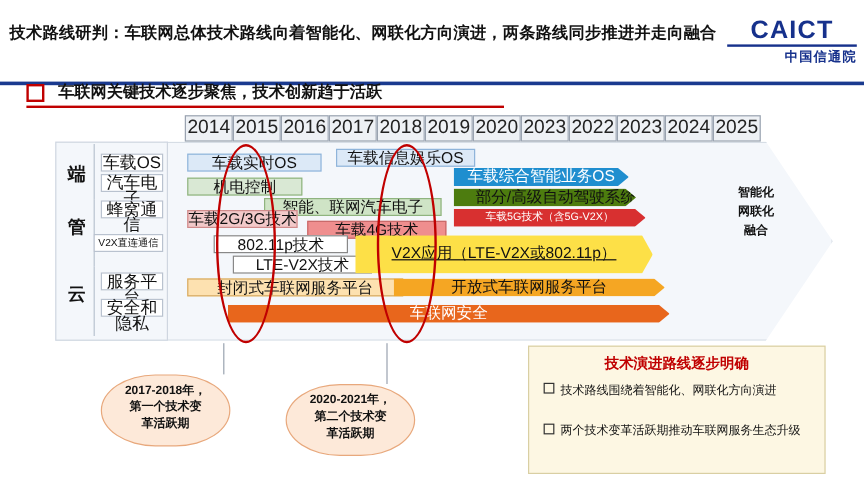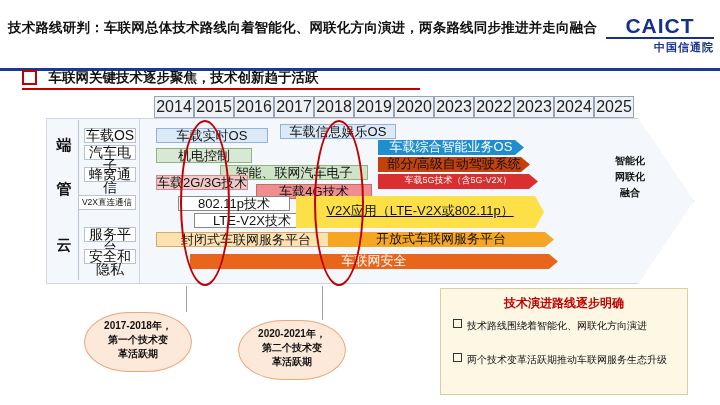--- a/index.html
+++ b/index.html
@@ -120,21 +120,21 @@
     <div class="lb" style="left:50px;top:99px;width:58px;font-size:8.5px;">V2X直连通信</div>
     <div class="lb" style="left:56px;top:131px;width:52px;">服务平台</div>
     <div class="lb" style="left:56px;top:153px;width:52px;">安全和隐私</div>
 
     <div class="bar" style="left:128px;top:32px;width:112px;background:#dce9f7;border-color:#8fb4da;">车载实时OS</div>
     <div class="bar" style="left:252px;top:28px;width:116px;background:#dce9f7;border-color:#8fb4da;">车载信息娱乐OS</div>
     <div class="bar arrow" style="left:350px;top:44px;width:146px;background:#1f8ecf;color:#fff;border:none;">车载综合智能业务OS</div>
 
     <div class="bar" style="left:128px;top:52px;width:96px;background:#d9e8d4;border-color:#8fb47f;">机电控制</div>
     <div class="bar" style="left:192px;top:69px;width:148px;background:#cfe4c6;border-color:#8fb47f;">智能、联网汽车电子</div>
-    <div class="bar arrow" style="left:350px;top:61px;width:152px;background:#c2410c;border:none;">部分/高级自动驾驶系统</div>
+    <div class="bar arrow" style="left:350px;top:61px;width:152px;background:#4d7c0f;border:none;text-align:right;">部分/高级自动驾驶系统</div>
 
     <div class="bar" style="left:128px;top:79px;width:92px;background:#f2c9c9;border-color:#d08b8b;">车载2G/3G技术</div>
     <div class="bar" style="left:228px;top:88px;width:116px;background:#ef8e8e;border-color:#c96a6a;">车载4G技术</div>
     <div class="bar arrow" style="left:350px;top:78px;width:160px;background:#d83030;color:#fff;border:none;font-size:9px;">车载5G技术（含5G-V2X）</div>
 
     <div class="bar" style="left:150px;top:100px;width:112px;background:#ffffff;border-color:#888;">802.11p技术</div>
     <div class="bar" style="left:166px;top:117px;width:116px;background:#ffffff;border-color:#888;">LTE-V2X技术</div>
     <div class="bar arrow" style="left:268px;top:100px;width:248px;height:32px;line-height:30px;background:#fde047;border:none;text-decoration:underline;">V2X应用（LTE-V2X或802.11p）</div>
 
     <div class="bar" style="left:128px;top:136px;width:180px;background:#fde1b0;border-color:#d6ab63;">封闭式车联网服务平台</div>

